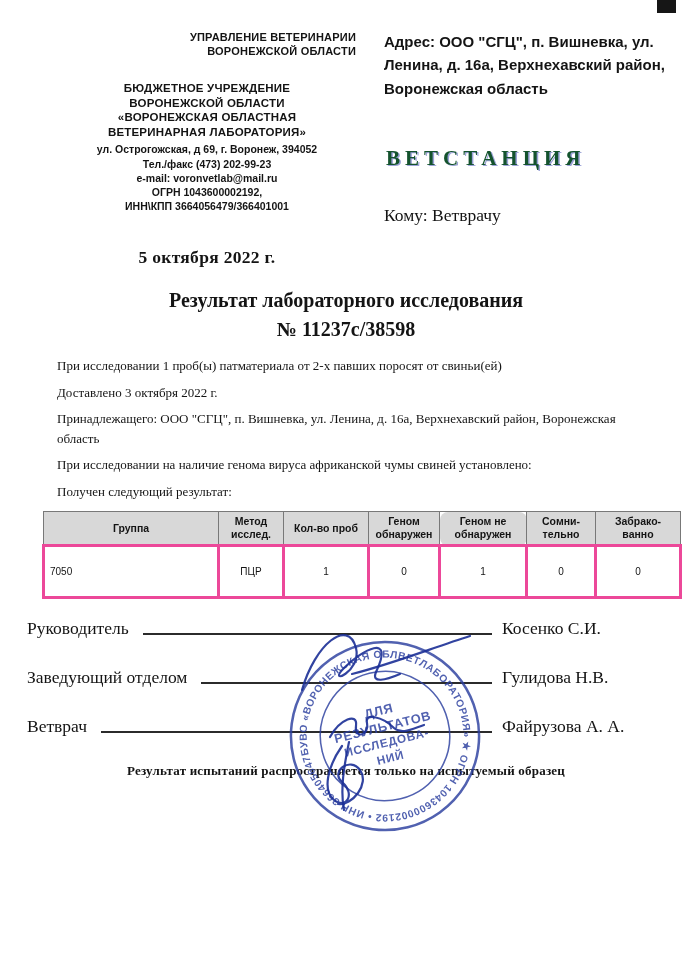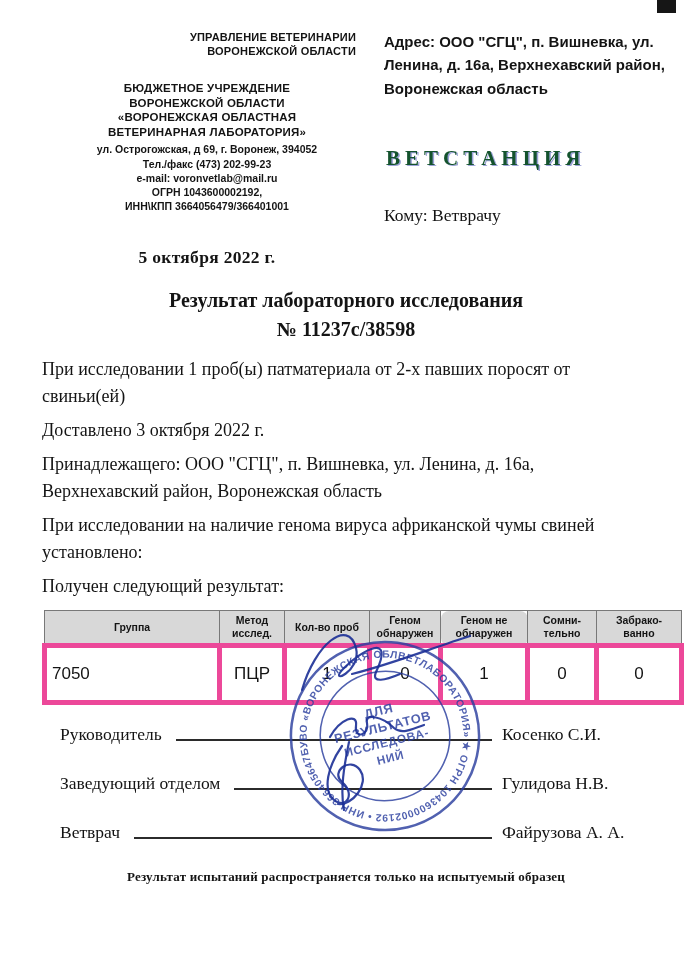--- a/index.html
+++ b/index.html
@@ -35,44 +35,44 @@
     font-size:21px;letter-spacing:5px;color:#14532d;
     text-shadow:1.5px .5px 0 rgba(30,47,166,.45);
   }
   .recipient-to{margin-top:34px;font-size:17.5px;}
 
   
   .title{text-align:center;margin-top:18px;font-weight:700;font-size:20px;line-height:1.45;}
 
   
   .bodytext{margin:12px 38px 0 42px;}
-  .par{font-size:18px;line-height:1.5;margin:7px 0 0 0;}
+  .par{font-size:13px;line-height:1.5;margin:7px 0 0 15px;}
 
   
   table.results{border-collapse:collapse;margin:10px 0 0 42px;font-family:"Liberation Sans",sans-serif;}
   table.results th{
     background:#d8d8d8;border:1px solid #787878;
     font-size:10.5px;font-weight:700;line-height:1.25;
     padding:3px 3px;text-align:center;vertical-align:middle;white-space:pre-line;
   }
   table.results td{
-    border:5px solid #ec4899;font-size:17px;padding:16px 5px;
+    border:3px solid #ec4899;font-size:10px;padding:16px 5px;
     text-align:center;height:17px;vertical-align:middle;
   }
   table.results td:first-child{text-align:left;}
   table.results th:nth-child(1){width:168px;}
   table.results th:nth-child(2){width:58px;}
   table.results th:nth-child(3){width:78px;}
   table.results th:nth-child(4){width:64px;}
   table.results th:nth-child(5){width:80px;border-radius:8px;}
   table.results th:nth-child(6){width:62px;}
   table.results th:nth-child(7){width:78px;}
 
   
-  .signatures{margin:18px 58px 0 60px;position:relative;z-index:1;}
+  .signatures{margin:18px 58px 0 27px;position:relative;z-index:1;}
   .sig-row{display:flex;align-items:flex-end;margin-top:27px;}
   .sig-row:first-child{margin-top:0;}
   .sig-role{font-size:17.5px;white-space:nowrap;}
   .sig-line{flex:1;border-bottom:2px solid #2b2b2b;margin:0 10px 4px 14px;height:1em;}
   .sig-name{font-size:17.5px;white-space:nowrap;min-width:132px;}
 
   .footer-note{margin-top:26px;text-align:center;font-weight:700;font-size:13px;letter-spacing:.2px;}
 
   
   .stamp{

